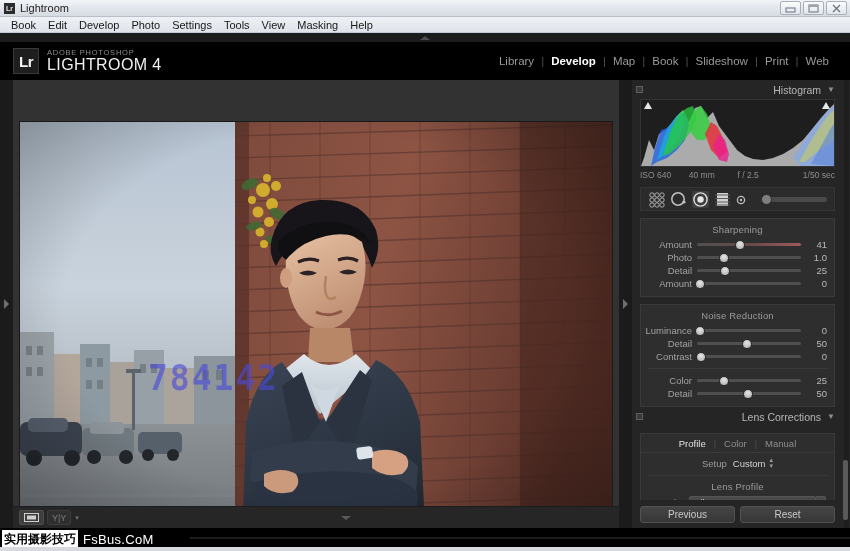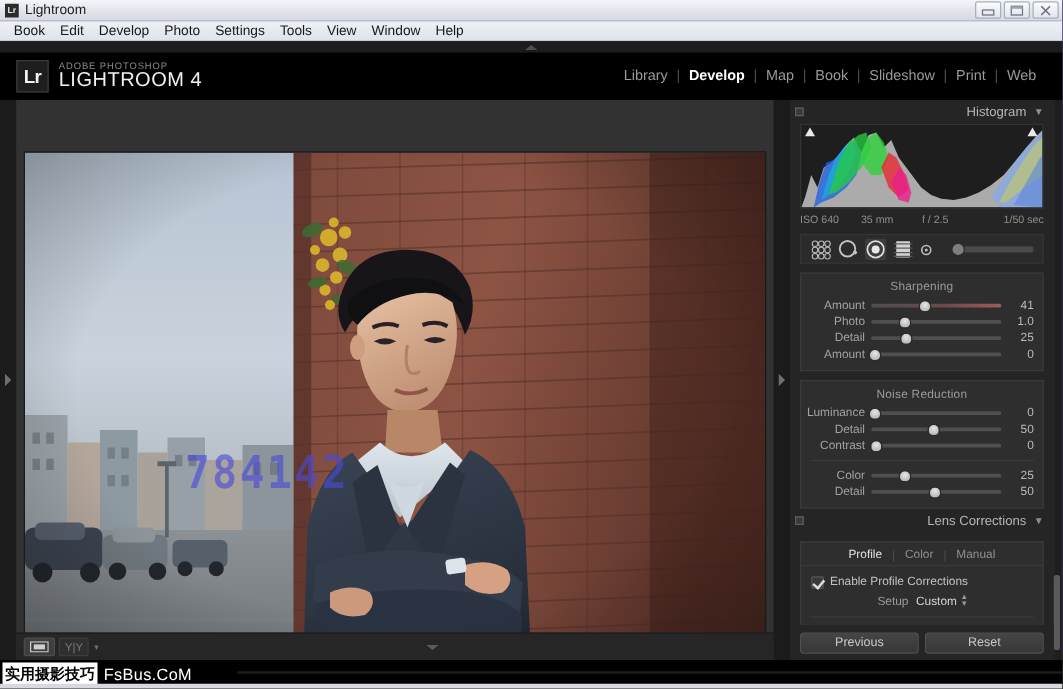--- a/index.html
+++ b/index.html
@@ -350,21 +350,21 @@
   </div>
 
   <div class="menubar">
     <div class="menu-item">Book</div>
     <div class="menu-item">Edit</div>
     <div class="menu-item">Develop</div>
     <div class="menu-item">Photo</div>
     <div class="menu-item">Settings</div>
     <div class="menu-item">Tools</div>
     <div class="menu-item">View</div>
-    <div class="menu-item">Window</div>
+    <div class="menu-item">Masking</div>
     <div class="menu-item">Help</div>
   </div>
 
   <div class="lr">
 
     <div class="lr-topstrip">
       <div class="tri-up"></div>
     </div>
 
     <div class="lr-header">
@@ -636,21 +636,21 @@
             <div class="clip l">
                 <i></i>
               </div>
             <div class="clip r">
                 <i></i>
               </div>
           </div>
 
           <div class="exif">
             <span>ISO 640</span>
-            <span>35 mm</span>
+            <span>40 mm</span>
             <span>f / 2.5</span>
             <span>1/50 sec</span>
           </div>
 
           <div class="toolstrip">
             <div class="tool">
               <svg width="17" height="17">
                 <g stroke="#b8b8b8" stroke-width="0.9" fill="none">
                   <circle cx="4" cy="4" r="2.2"></circle>
                     <circle cx="9" cy="4" r="2.2"></circle>
@@ -807,24 +807,20 @@
 
           <div class="sect" style="padding-top:3px">
             <div class="lc-tabs">
               <div class="lc-tab active">Profile</div>
               <div class="lc-tsep">|</div>
               <div class="lc-tab">Color</div>
               <div class="lc-tsep">|</div>
               <div class="lc-tab">Manual</div>
             </div>
 
-            <div class="lc-check">
-              <div class="chk"></div>
-              <span>Enable Profile Corrections</span>
-            </div>
 
             <div class="lc-setup">
               <span class="lbl">Setup</span>
               <span class="val">Custom</span>
               <span class="stepper">▴<br>▾</span>
             </div>
 
             <div class="sect-div"></div>
             <div class="sect-title">Lens Profile</div>
 

